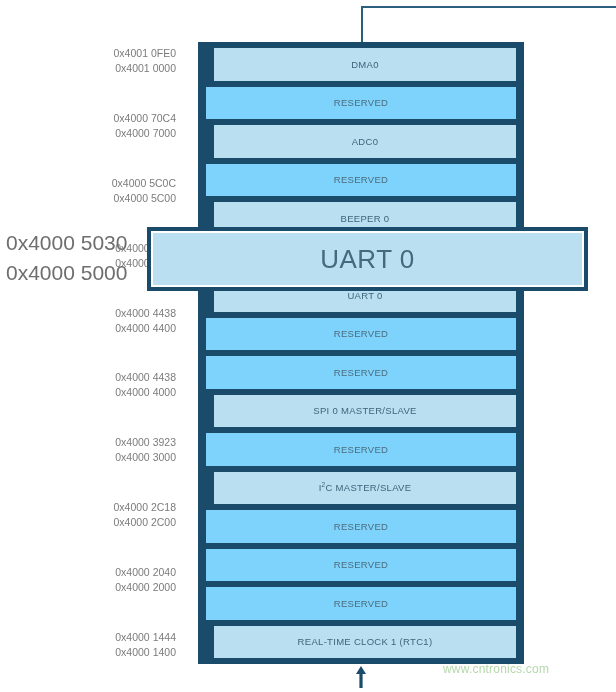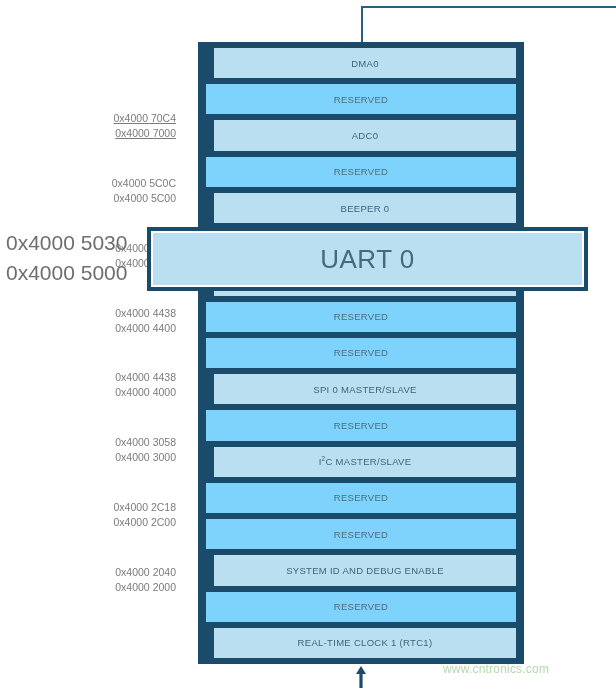--- a/index.html
+++ b/index.html
@@ -164,52 +164,60 @@
 </style>
 </head>
 <body>
 
 <div id="canvas">
 
   <div class="leader-h"></div>
   <div class="leader-v"></div>
 
   <div id="addr-gutter">
-      <div class="addr-pair" style="top: 69.0526px; text-decoration: underline;">
+      <div class="addr-pair" style="top: 4.21053px;">
+        <span class="addr-line">0x4001 0FE0</span>
+        <span class="addr-line">0x4001 0000</span>
+      </div>
+      <div class="addr-pair" style="top: 69.0526px;">
         <span class="addr-line">0x4000 70C4</span>
         <span class="addr-line">0x4000 7000</span>
       </div>
       <div class="addr-pair" style="top: 133.895px;">
         <span class="addr-line">0x4000 5C0C</span>
         <span class="addr-line">0x4000 5C00</span>
       </div>
       <div class="addr-pair" style="top: 198.737px;">
         <span class="addr-line">0x4000 5030</span>
         <span class="addr-line">0x4000 5000</span>
       </div>
       <div class="addr-pair" style="top: 263.579px;">
         <span class="addr-line">0x4000 4438</span>
         <span class="addr-line">0x4000 4400</span>
       </div>
       <div class="addr-pair" style="top: 328.421px;">
         <span class="addr-line">0x4000 4438</span>
         <span class="addr-line">0x4000 4000</span>
       </div>
       <div class="addr-pair" style="top: 393.263px;">
-        <span class="addr-line">0x4000 3058</span>
+        <span class="addr-line">0x4000 3923</span>
         <span class="addr-line">0x4000 3000</span>
       </div>
       <div class="addr-pair" style="top: 458.105px;">
         <span class="addr-line">0x4000 2C18</span>
         <span class="addr-line">0x4000 2C00</span>
       </div>
       <div class="addr-pair" style="top: 522.947px;">
         <span class="addr-line">0x4000 2040</span>
         <span class="addr-line">0x4000 2000</span>
       </div>
+      <div class="addr-pair" style="top: 587.789px;">
+        <span class="addr-line">0x4000 1444</span>
+        <span class="addr-line">0x4000 1400</span>
+      </div>
     </div>
 
   <div id="map-frame">
     <div class="map-rows" id="map-rows">
         <div class="map-row periph">
           <span>DMA0</span>
         </div>
         <div class="map-row">
           <span>RESERVED</span>
         </div>
@@ -241,23 +249,20 @@
           <span>RESERVED</span>
         </div>
         <div class="map-row periph">
           <span>I<sup>2</sup>C MASTER/SLAVE</span>
         </div>
         <div class="map-row">
           <span>RESERVED</span>
         </div>
         <div class="map-row">
           <span>RESERVED</span>
-        </div>
-        <div class="map-row periph">
-          <span>SYSTEM ID AND DEBUG ENABLE</span>
         </div>
         <div class="map-row">
           <span>RESERVED</span>
         </div>
         <div class="map-row periph">
           <span>REAL-TIME CLOCK 1 (RTC1)</span>
         </div>
       </div>
   </div>
 

